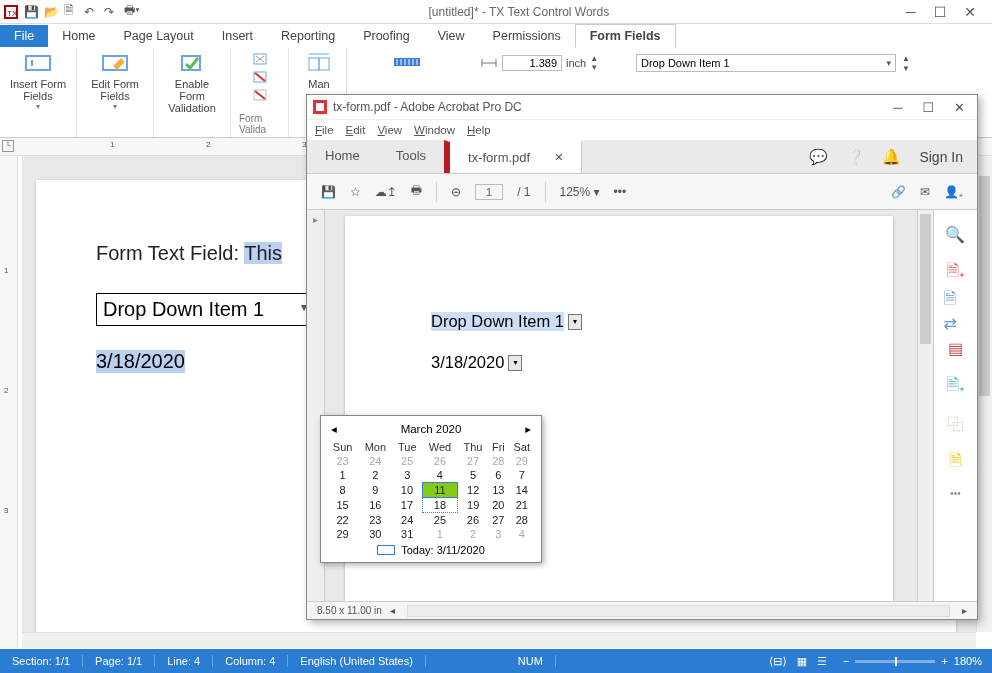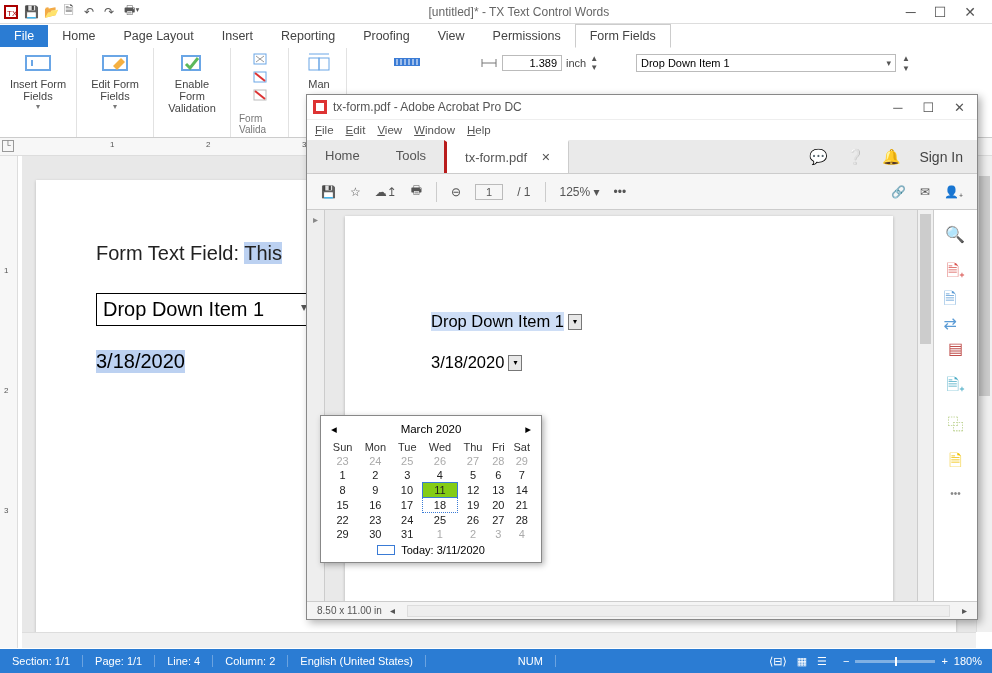--- a/index.html
+++ b/index.html
@@ -9,21 +9,21 @@
 .app { position:absolute; left:0; top:0; width:992px; height:673px; background:#fff; }
 .qat { height:24px; display:flex; align-items:center; gap:0; padding:0 4px; border-bottom:1px solid #ddd; }
 .qat .icon { width:20px; height:20px; display:flex; align-items:center; color:#555; font-size:12px; }
 .qat .title { flex:1; text-align:center; font-size:12px; color:#666; }
 .winbtns { display:flex; gap:18px; padding:0 12px; }
 .winbtns span { font-size:14px; color:#555; }
 
 .menubar { height:24px; display:flex; align-items:center; font-size:12.5px; }
 .menubar .file { background:#2b7cd3; color:#fff; padding:4px 14px; }
 .menubar .m { padding:4px 14px; color:#444; }
-.menubar .m.active { border:1px solid #ccc; border-bottom:1px solid #fff; background:#fff; }
+.menubar .m.active { border:1px solid #ccc; border-bottom:1px solid #fff; background:#fff;font-weight:bold; }
 
 .ribbon { height:90px; border-bottom:1px solid #ccc; background:#fff; display:flex; position:relative; }
 .rgroup { border-right:1px solid #e2e2e2; padding:4px 8px 2px; display:flex; flex-direction:column; align-items:center; }
 .rgroup .big { display:flex; flex-direction:column; align-items:center; font-size:11px; color:#444; width:60px; }
 .rgroup .big .ico { width:32px; height:24px; margin-bottom:2px; }
 .rgroup .lbl { font-size:10px; color:#777; margin-top:auto; }
 .rgroup .stack { display:flex; flex-direction:column; gap:2px; font-size:11px; color:#444; }
 .rgroup .stack .row { display:flex; align-items:center; gap:4px; }
 .rgroup .stack .sico { width:16px; height:16px; display:inline-block; }
 .ribbon .right-extras { position:absolute; top:6px; left:480px; display:flex; gap:4px; align-items:center; }
@@ -59,21 +59,21 @@
 .pdf { position:absolute; left:306px; top:94px; width:672px; height:526px; background:#fff; border:1px solid #888; box-shadow:3px 3px 8px rgba(0,0,0,.3); display:flex; flex-direction:column; }
 .pdf .titlebar { height:24px; display:flex; align-items:center; font-size:12px; color:#555; padding:12px 6px; border-bottom:1px solid #eee; }
 .pdf .titlebar .ttl { margin-left:6px; }
 .pdf .titlebar .wb { margin-left:auto; display:flex; gap:20px; font-size:13px; padding-right:6px; }
 .pdf .menus { height:20px; display:flex; gap:12px; padding:0 8px; font-size:11.5px; color:#555; align-items:center; }
 .pdf .menus span { text-decoration:underline; text-decoration-color:transparent; }
 .pdf .menus span::first-letter { text-decoration:underline; }
 .pdf .tabbar { height:34px; background:#eaeaea; display:flex; align-items:stretch; font-size:13px; color:#555; border-bottom:1px solid #ccc; }
 .pdf .tabbar .t { padding:8px 18px; }
 .pdf .tabbar .t.active { background:#fff; border-top:2px solid #fff; position:relative; }
-.pdf .tabbar .t.doc-tab { border-left:3px solid #b91c1c; border-right:1px solid #ccc; display:flex; align-items:center; gap:14px; }
+.pdf .tabbar .t.doc-tab { border-left:6px solid #b91c1c; border-right:1px solid #ccc; display:flex; align-items:center; gap:24px; }
 .pdf .tabbar .right { margin-left:auto; display:flex; align-items:center; gap:18px; padding-right:14px; font-size:15px; }
 .pdf .toolbar { height:36px; background:#f6f6f6; border-bottom:1px solid #ccc; display:flex; align-items:center; gap:14px; padding:0 14px; font-size:12px; color:#555; }
 .pdf .toolbar .sep { width:1px; height:20px; background:#ccc; }
 .pdf .toolbar .pgbox { border:1px solid #bbb; width:28px; text-align:center; font-size:11px; padding:1px; }
 .pdf .toolbar .spacer { flex:1; }
 .pdf .body { flex:1; display:flex; position:relative; background:#e9e9e9; }
 .pdf .gutter { width:18px; background:#eee; border-right:1px solid #ccc; display:flex; align-items:flex-start; justify-content:center; padding-top:4px; font-size:10px; color:#888; }
 .pdf .canvas { flex:1; position:relative; overflow:hidden; }
 .pdf .pdfpage { position:absolute; left:20px; top:6px; width:548px; height:700px; background:#fff; box-shadow:0 1px 3px rgba(0,0,0,.25); padding:74px 80px 30px 86px; }
 .pdf .pdfpage .l1 { font-size:16.5px; color:#222; }
@@ -273,21 +273,21 @@
   </div>
   <div class="scroll-v">
       <div class="thumb"></div>
     </div>
   <div class="scroll-h"></div>
 
   <div class="status">
     <span class="cell">Section: 1/1</span>
     <span class="cell">Page: 1/1</span>
     <span class="cell">Line: 4</span>
-    <span class="cell">Column: 2</span>
+    <span class="cell">Column: 4</span>
     <span class="cell">English (United States)</span>
     <span class="cell" style="width:80px"></span>
     <span class="cell">NUM</span>
     <span class="spacer"></span>
     <span style="padding:0 6px;display:flex;gap:10px;">
       <span>⟨⊟⟩</span>
       <span>▦</span>
       <span>☰</span>
     </span>
     <div class="zoom">

